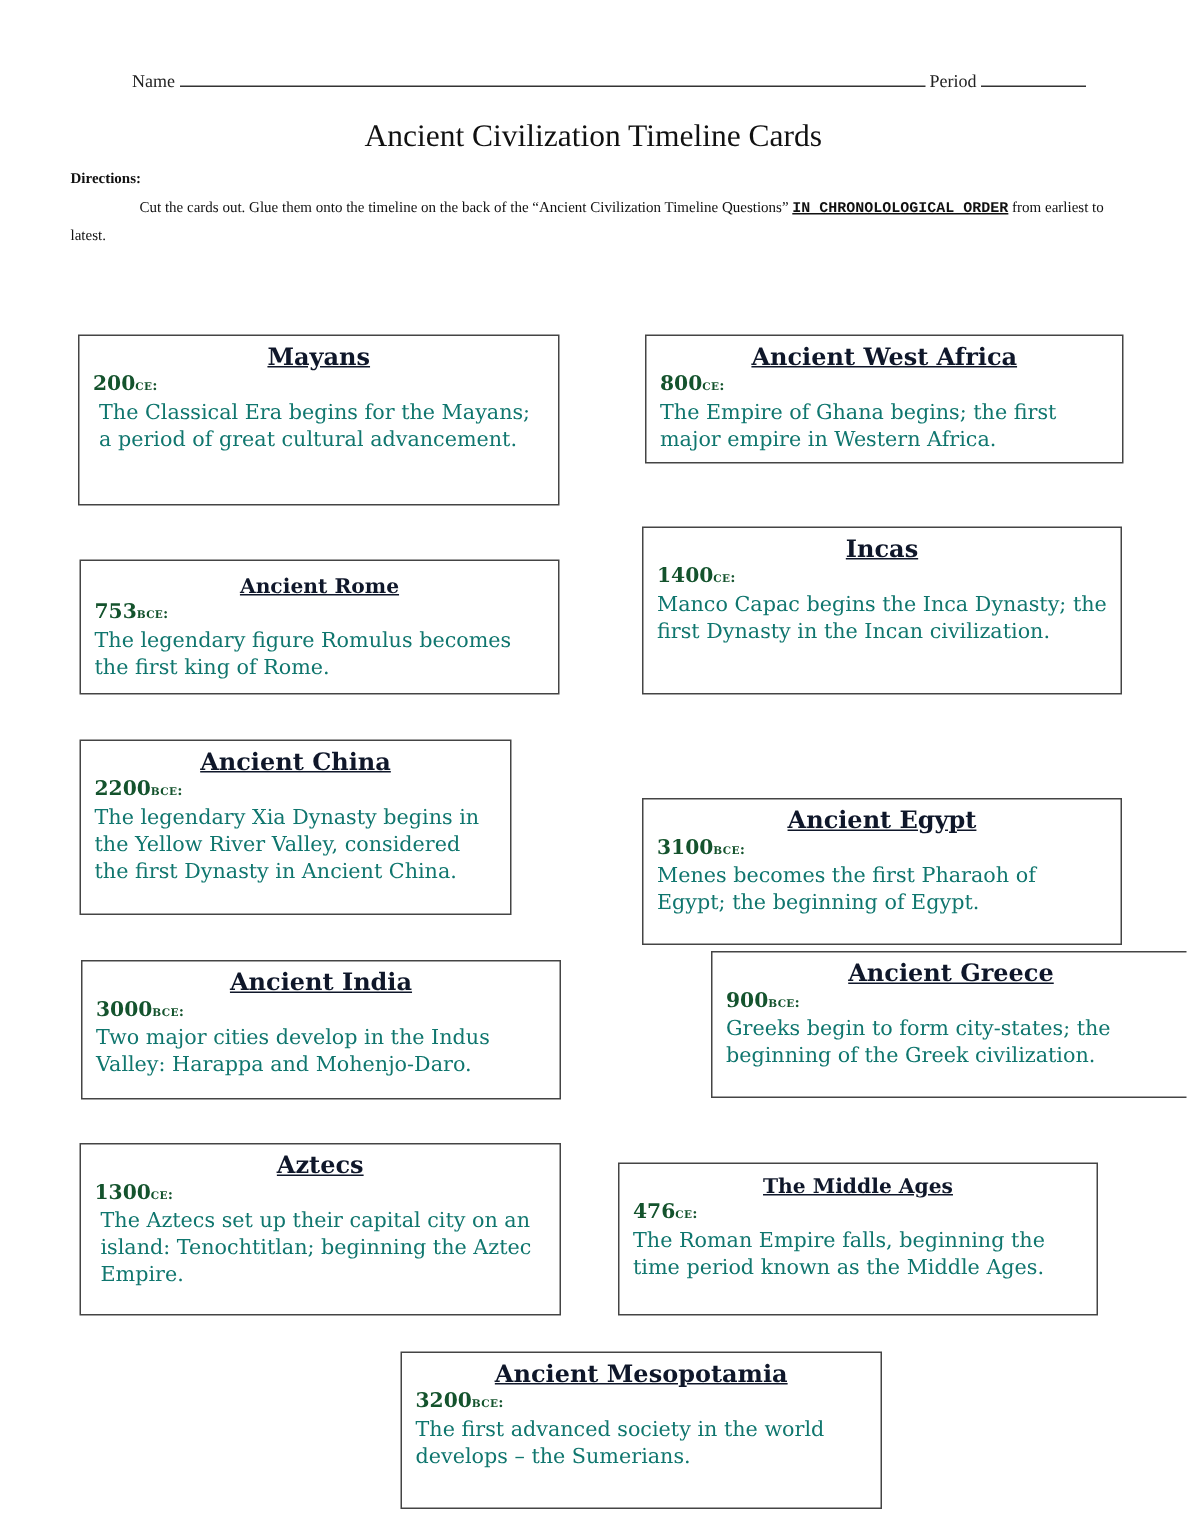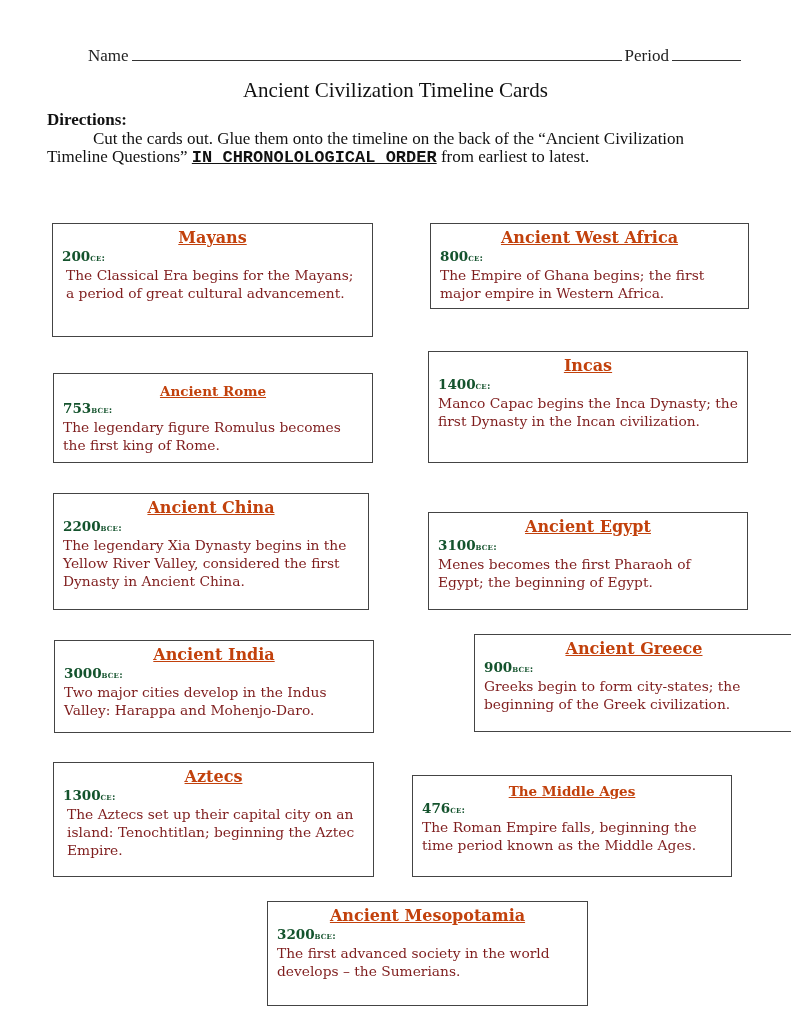--- a/index.html
+++ b/index.html
@@ -14,21 +14,21 @@
       overflow: hidden;
       font-family: "DejaVu Serif", "Liberation Serif", serif;
       color: #111;
     }
     .header-line {
       position: absolute;
       top: 46px;
       left: 88px;
       width: 656px;
       font-family: "Liberation Serif", serif;
-      font-size: 17px;
+      font-size: 12px;
       color: #222;
       display: flex;
       align-items: baseline;
       white-space: nowrap;
     }
     .header-line .blank {
       display: inline-block;
       border-bottom: 1px solid #333;
       height: 11px;
       margin: 0 3px;
@@ -45,21 +45,21 @@
       font-family: "Liberation Serif", serif;
       font-size: 21px;
       color: #111;
     }
     .directions {
       position: absolute;
       top: 111px;
       left: 47px;
       width: 690px;
       font-family: "Liberation Serif", serif;
-      font-size: 17px;
+      font-size: 10px;
       line-height: 18.5px;
       color: #111;
     }
     .directions .dir-label {
       font-weight: bold;
       display: block;
     }
     .directions p {
       margin: 0;
       text-indent: 46px;
@@ -78,51 +78,51 @@
       background: #fff;
       font-family: "DejaVu Serif", serif;
       color: #555;
     }
     .card .card-title {
       text-align: center;
       font-weight: bold;
       text-decoration: underline;
       font-size: 16px;
       line-height: 20px;
-      color: #c2410c;
+      color: #0f172a;
     }
     .card .card-title.small {
       font-size: 13.5px;
       line-height: 18px;
       margin-top: 2px;
     }
     .card .card-date {
       font-weight: bold;
       font-size: 13.5px;
       line-height: 17px;
       color: #14532d;
     }
     .card .card-date .era {
       font-size: 9.5px;
       font-variant: small-caps;
       letter-spacing: 0.2px;
     }
     .card .card-text {
       font-size: 13.8px;
       line-height: 18px;
-      color: #7f1d1d;
+      color: #0f766e;
     }
     .card .card-text.indent { padding-left: 4px; }
 
     #card-mayans        { left: 52px;  top: 223px; width: 321px; height: 114px; }
     #card-west-africa   { left: 430px; top: 223px; width: 319px; height: 86px; }
     #card-rome          { left: 53px;  top: 373px; width: 320px; height: 90px; }
     #card-incas         { left: 428px; top: 351px; width: 320px; height: 112px; }
-    #card-china         { left: 53px;  top: 493px; width: 316px; height: 117px; }
-    #card-egypt         { left: 428px; top: 512px; width: 320px; height: 98px; }
+    #card-china         { left: 53px;  top: 493px; width: 288px; height: 117px; }
+    #card-egypt         { left: 428px; top: 532px; width: 320px; height: 98px; }
     #card-india         { left: 54px;  top: 640px; width: 320px; height: 93px; }
     #card-greece        { left: 428px; top: 634px; width: 320px; height: 98px; margin-left: 46px; }
     #card-aztecs        { left: 53px;  top: 762px; width: 321px; height: 115px; }
     #card-middle-ages   { left: 412px; top: 775px; width: 320px; height: 102px; }
     #card-mesopotamia   { left: 267px; top: 901px; width: 321px; height: 105px; }
 
     #card-rome .card-title.small { margin-top: 4px; }
   </style>
 </head>
 <body>

